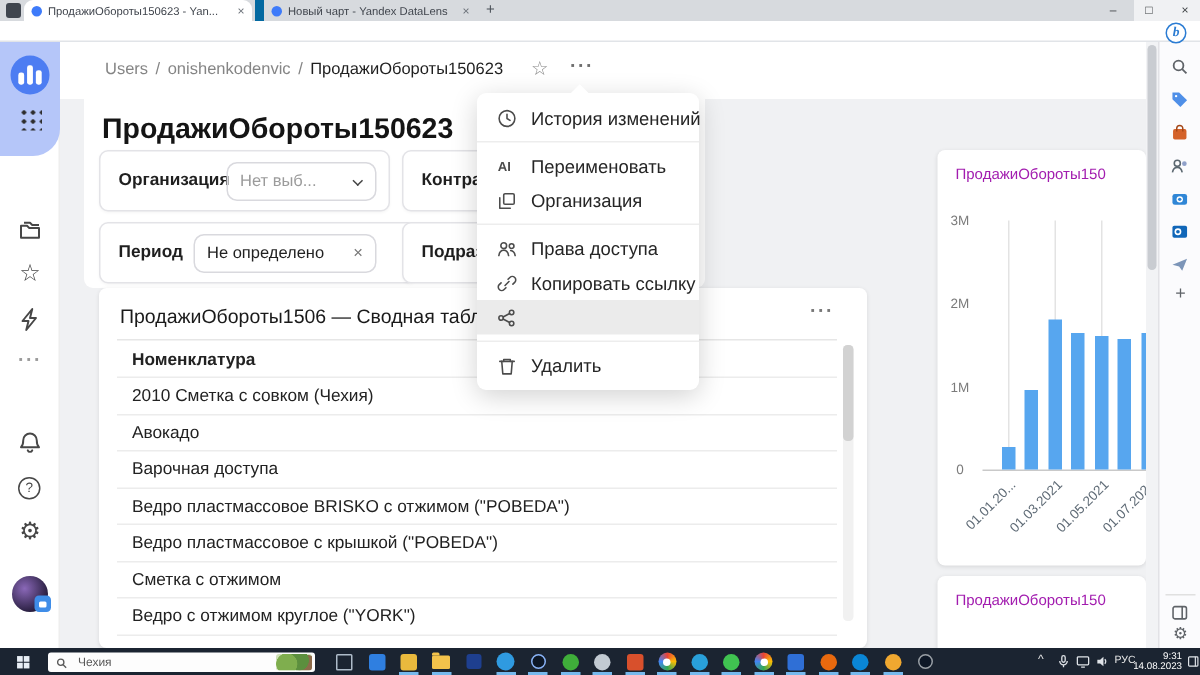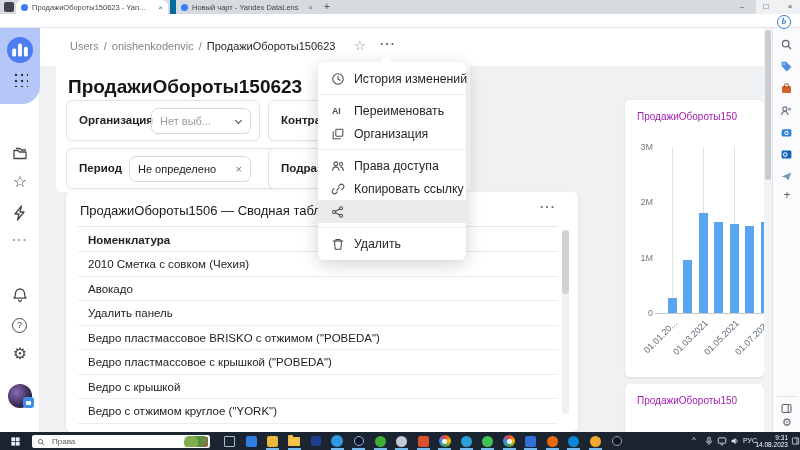--- a/index.html
+++ b/index.html
@@ -72,21 +72,21 @@
   .t-row { height:24.5px; line-height:24.5px; border-bottom:1px solid #ececec; font-size:11.5px; color:#222; padding-left:10px; white-space:nowrap; overflow:hidden; }
   .t-head { border-top:1px solid #e6e6e6; font-weight:bold; height:26px; line-height:26px; }
   #table-scrollbar { position:absolute; left:496px; top:38px; width:7px; height:184px; background:#f1f1f1; border-radius:3px; }
   #table-scroll-thumb { position:absolute; left:0; top:0; width:7px; height:64px; background:#d2d2d2; border-radius:3px; }
 
   
   .chart-card { position:absolute; left:585px; width:139px; background:#fff; border-radius:5px; box-shadow:0 1px 3px rgba(0,0,0,.10); overflow:hidden; }
   #chart-card-1 { top:34px; height:277px; }
   #chart-card-2 { top:318px; height:60px; }
   .chart-title { position:absolute; left:12px; top:11px; font-size:10px; color:#a21caf; white-space:nowrap; }
-  .ylab { position:absolute; left:2px; width:26px; text-align:right; font-size:9px; color:#7b7b7b; }
+  .ylab { position:absolute; left:2px; width:26px; text-align:center; font-size:9px; color:#7b7b7b; }
   .vline { position:absolute; top:47px; height:166px; width:1px; background:#e3e3e3; }
   .bar { position:absolute; width:9px; background:#57a6ef; }
   #baseline { position:absolute; left:30px; right:0; top:213px; height:1px; background:#c9c9c9; }
   .xlab { position:absolute; top:218px; width:60px; text-align:right; font-size:9px; color:#5f6b76; transform:rotate(-45deg); transform-origin:100% 0; white-space:nowrap; }
 
   
   #context-menu { position:absolute; left:318px; top:62px; width:148px; background:#fff; border-radius:6px; box-shadow:0 4px 18px rgba(0,0,0,.18); padding:5px 0; z-index:60; }
   #menu-notch { position:absolute; left:64px; top:-4px; width:9px; height:9px; background:#fff; transform:rotate(45deg); }
   .menu-item { display:flex; align-items:center; gap:9px; height:23px; padding:0 13px; font-size:12.3px; color:#262626; white-space:nowrap; }
   .menu-item.hl { background:#ebebeb; }
@@ -249,24 +249,24 @@
       <span class="f-label">Подразд</span>
     </div>
 
     <div id="table-card">
       <div id="table-title">ПродажиОбороты1506 — Сводная табли</div>
       <div id="table-more">···</div>
       <div id="table-body">
         <div class="t-row t-head">Номенклатура</div>
       <div class="t-row">2010 Сметка с совком (Чехия)</div>
           <div class="t-row">Авокадо</div>
-          <div class="t-row">Удалить панель</div>
+          <div class="t-row">Варочная доступа</div>
           <div class="t-row">Ведро пластмассовое BRISKO с отжимом ("POBEDA")</div>
           <div class="t-row">Ведро пластмассовое с крышкой ("POBEDA")</div>
-          <div class="t-row">Ведро с крышкой</div>
+          <div class="t-row">Сметка с отжимом</div>
           <div class="t-row">Ведро с отжимом круглое ("YORK")</div>
         </div>
       <div id="table-scrollbar">
         <div id="table-scroll-thumb"></div>
       </div>
     </div>
 
     <div class="chart-card" id="chart-card-1">
       <div class="chart-title">ПродажиОбороты150</div>
       <div id="plot"></div>
@@ -439,21 +439,21 @@
           <rect x="8.5" y="8.5" width="5.5" height="5.5"></rect>
         </svg>
     </div>
     <div id="taskbar-search">
       <span id="taskbar-search-mag">
           <svg width="8" height="8" viewBox="0 0 16 16" stroke="#5a5a5a" fill="none" stroke-width="1.8">
             <circle cx="7" cy="7" r="4.2"></circle>
             <path d="M10.2 10.2l4 4"></path>
           </svg>
         </span>
-      <span id="taskbar-search-label">Права</span>
+      <span id="taskbar-search-label">Чехия</span>
       <span id="search-highlight"></span>
     </div>
     <div id="taskbar-apps"></div>
     <span class="tray" style="left:692px; top:3px; font-size:8px;">^</span>
     <span class="tray" style="left:704px; top:3.5px;">
         <svg width="10" height="10" viewBox="0 0 16 16" stroke="#dfe3e8" fill="none" stroke-width="1.4">
           <rect x="6.2" y="1.8" width="3.6" height="7" rx="1.8"></rect>
           <path d="M4 7.5a4 4 0 0 0 8 0M8 11.5v2.5"></path>
         </svg>
       </span>

